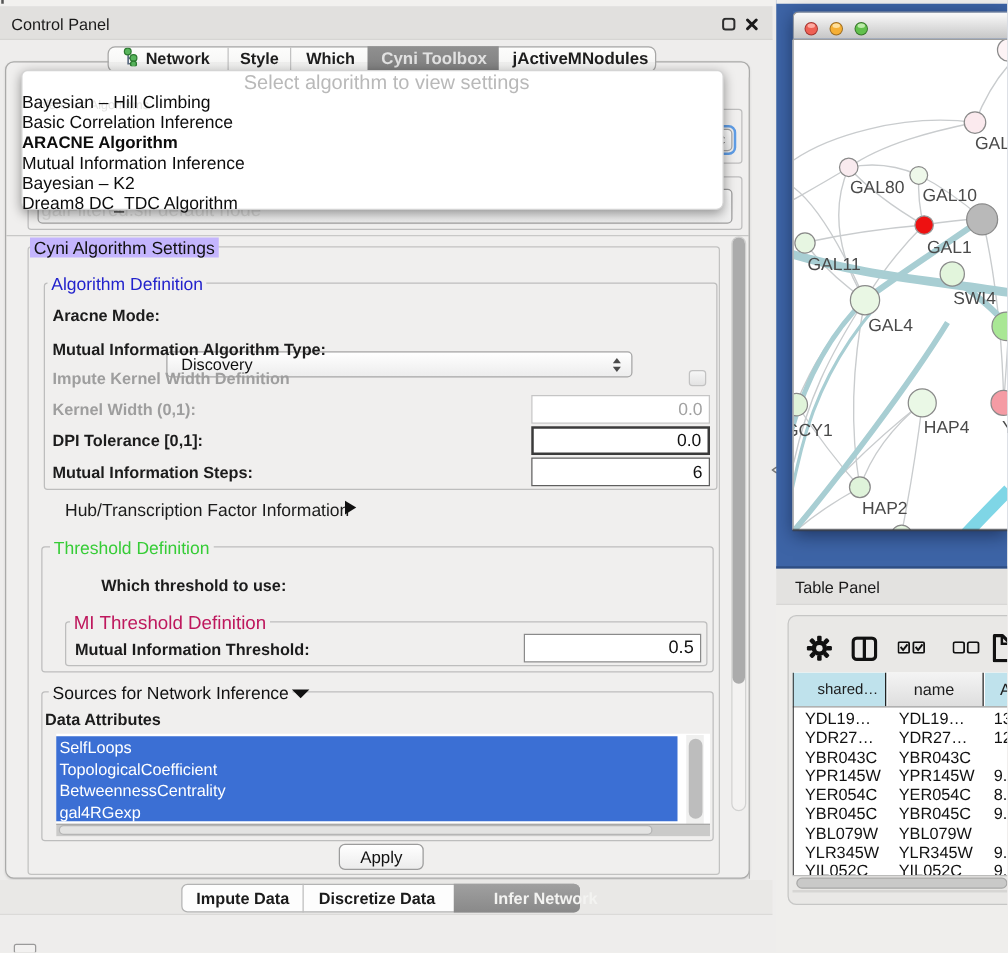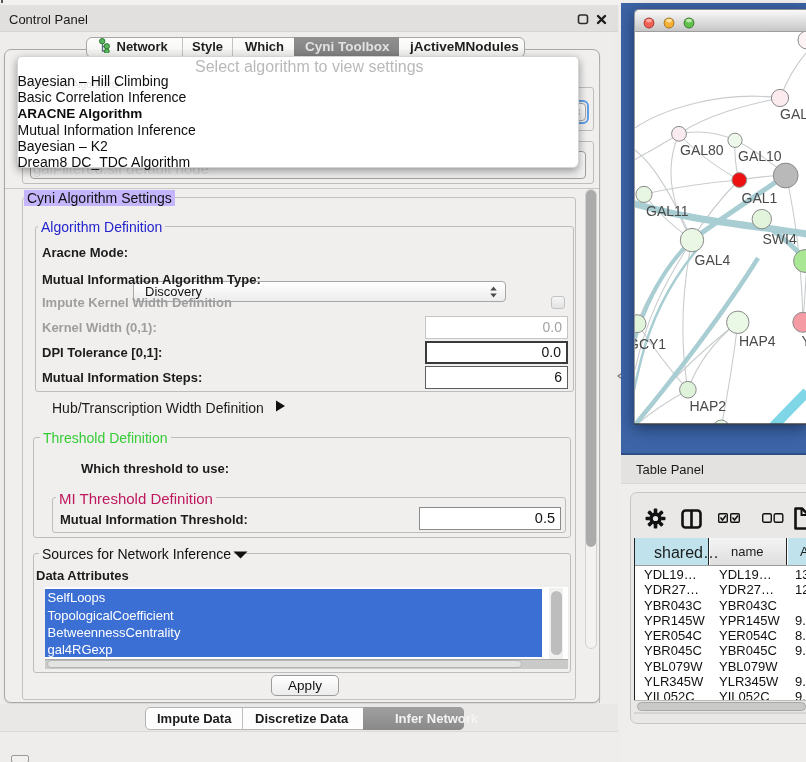--- a/index.html
+++ b/index.html
@@ -82,21 +82,21 @@
   <div class="lbl" style="left:42px;top:272.4px;">Mutual Information Algorithm Type:</div>
   <div class="lbl" style="left:42px;top:295.4px;color:#9e9e9e;">Impute Kernel Width Definition</div>
   <div class="abs" style="left:551px;top:296px;width:14px;height:13px;background:linear-gradient(#f6f6f6,#e3e3e3);border:1px solid #c2c2c2;border-radius:3px;"></div>
   <div class="lbl" style="left:42px;top:320.3px;color:#9e9e9e;">Kernel Width (0,1):</div>
   <div class="tfield" style="left:425px;top:316px;width:143px;height:23px;border:1px solid #c5c5c5;color:#a2a2a2;line-height:21px;">0.0</div>
   <div class="lbl" style="left:42px;top:345.1px;">DPI Tolerance [0,1]:</div>
   <div class="tfield" style="left:425px;top:341px;width:143px;height:23px;border:2px solid #3a3a3a;line-height:19px;">0.0</div>
   <div class="lbl" style="left:42px;top:369.7px;">Mutual Information Steps:</div>
   <div class="tfield" style="left:425px;top:366px;width:143px;height:23px;border:1.5px solid #5f5f5f;line-height:20px;">6</div>
 
-  <div class="abs" style="left:52px;top:400px;font-size:14px;color:#1c1c1c;white-space:nowrap;">Hub/Transcription Width Definition</div>
+  <div class="abs" style="left:52px;top:400px;font-size:14px;color:#1c1c1c;white-space:nowrap;">Hub/Transcription Factor Information</div>
   <svg class="abs" style="left:275px;top:400px;" width="11" height="12" viewBox="0 0 11 12">
       <path d="M1 0.5 L10 6 L1 11.5 Z" fill="#111"></path>
     </svg>
 
   <div class="gbox" style="left:33px;top:437px;width:538px;height:101px;"></div>
   <div class="abs" style="left:40px;top:430px;background:#f0efee;padding:0 3px;font-size:14px;color:#36cc36;">Threshold Definition</div>
   <div class="lbl" style="left:81px;top:460.5px;">Which threshold to use:</div>
 
   <div class="gbox" style="left:52px;top:497px;width:514px;height:36px;"></div>
   <div class="abs" style="left:56px;top:490px;background:#f0efee;padding:0 3px;font-size:15px;color:#be185d;">MI Threshold Definition</div>
@@ -274,21 +274,21 @@
   <svg class="abs" style="left:794px;top:507px;" width="12" height="23" viewBox="0 0 12 23">
     <path d="M1.5 21.5 L1.5 1.5 L8 1.5 L14 7.5 L14 21.5 Z" fill="none" stroke="#111" stroke-width="2.6" stroke-linejoin="round"></path>
     <path d="M7.5 2 L7.5 8 L13.5 8" fill="none" stroke="#111" stroke-width="2"></path>
   </svg>
 
   <div class="abs" style="left:634px;top:538px;width:172px;height:162px;background:#fff;overflow:hidden;">
     <div class="abs" style="left:0;top:0;width:75px;height:27px;background:#bfe2ec;border-right:1px solid #222;"></div>
     <div class="abs" style="left:76px;top:0;width:77px;height:27px;background:linear-gradient(#f4f4f4,#dedede);border-right:1px solid #222;"></div>
     <div class="abs" style="left:154px;top:0;width:18px;height:27px;background:#bfe2ec;"></div>
     <div class="abs" style="left:0;top:27px;width:172px;height:1px;background:#9b9b9b;"></div>
-    <div class="abs" style="left:20px;top:6px;font-size:16px;color:#1c1c1c;">shared…</div>
+    <div class="abs" style="left:20px;top:6px;font-size:12px;color:#1c1c1c;">shared…</div>
     <div class="abs" style="left:97px;top:6px;font-size:13px;color:#1c1c1c;">name</div>
     <div class="abs" style="left:166px;top:6px;font-size:13px;color:#1c1c1c;">A</div>
     <div class="abs" style="left:10px;top:29px;font-size:13px;line-height:15.3px;color:#111;">YDL19…<br>YDR27…<br>YBR043C<br>YPR145W<br>YER054C<br>YBR045C<br>YBL079W<br>YLR345W<br>YIL052C</div>
     <div class="abs" style="left:85px;top:29px;font-size:13px;line-height:15.3px;color:#111;">YDL19…<br>YDR27…<br>YBR043C<br>YPR145W<br>YER054C<br>YBR045C<br>YBL079W<br>YLR345W<br>YIL052C</div>
     <div class="abs" style="left:161px;top:29px;font-size:13px;line-height:15.3px;color:#111;">13<br>12<br>&nbsp;<br>9.<br>8.<br>9.<br>&nbsp;<br>9.<br>9.</div>
     <div class="abs" style="left:0;top:0;width:1px;height:162px;background:#222;"></div>
   </div>
 
   <div class="abs" style="left:634px;top:700px;width:172px;height:12px;background:#e8e7e5;border-top:1px solid #bcbcbb;"></div>
   <div class="abs" style="left:637px;top:701.5px;width:169px;height:9px;background:#c9c9c8;border:1px solid #a8a8a7;border-radius:5px;"></div>

